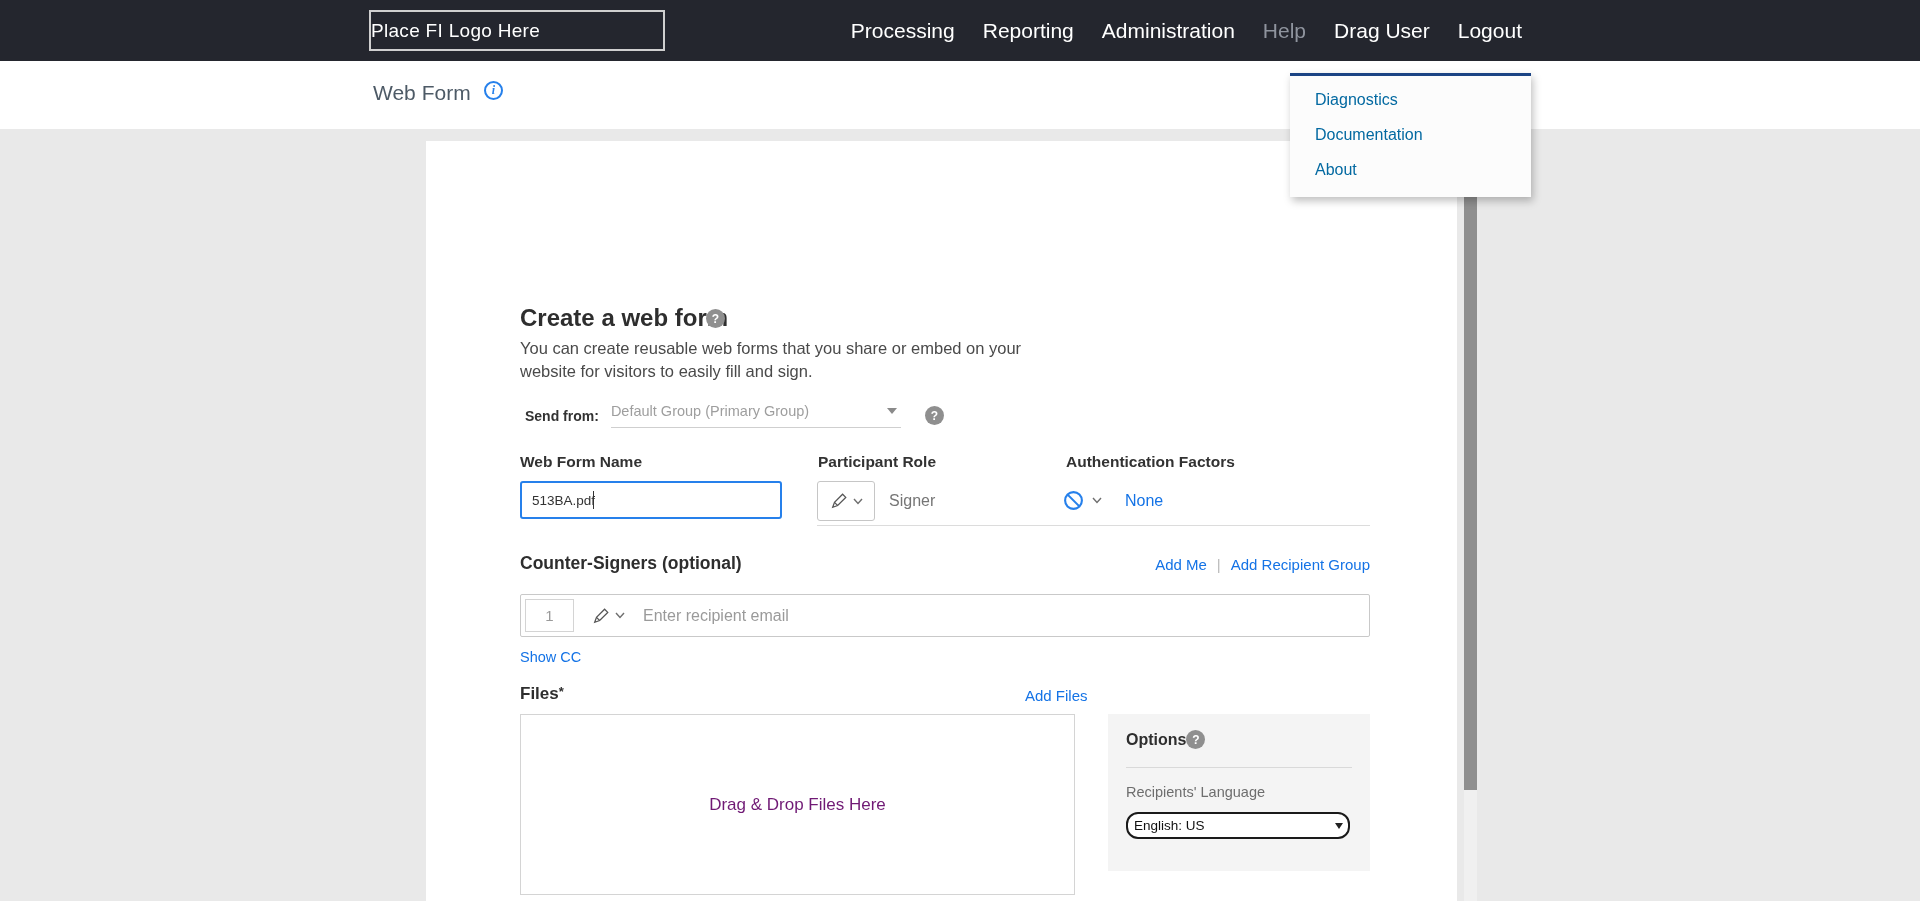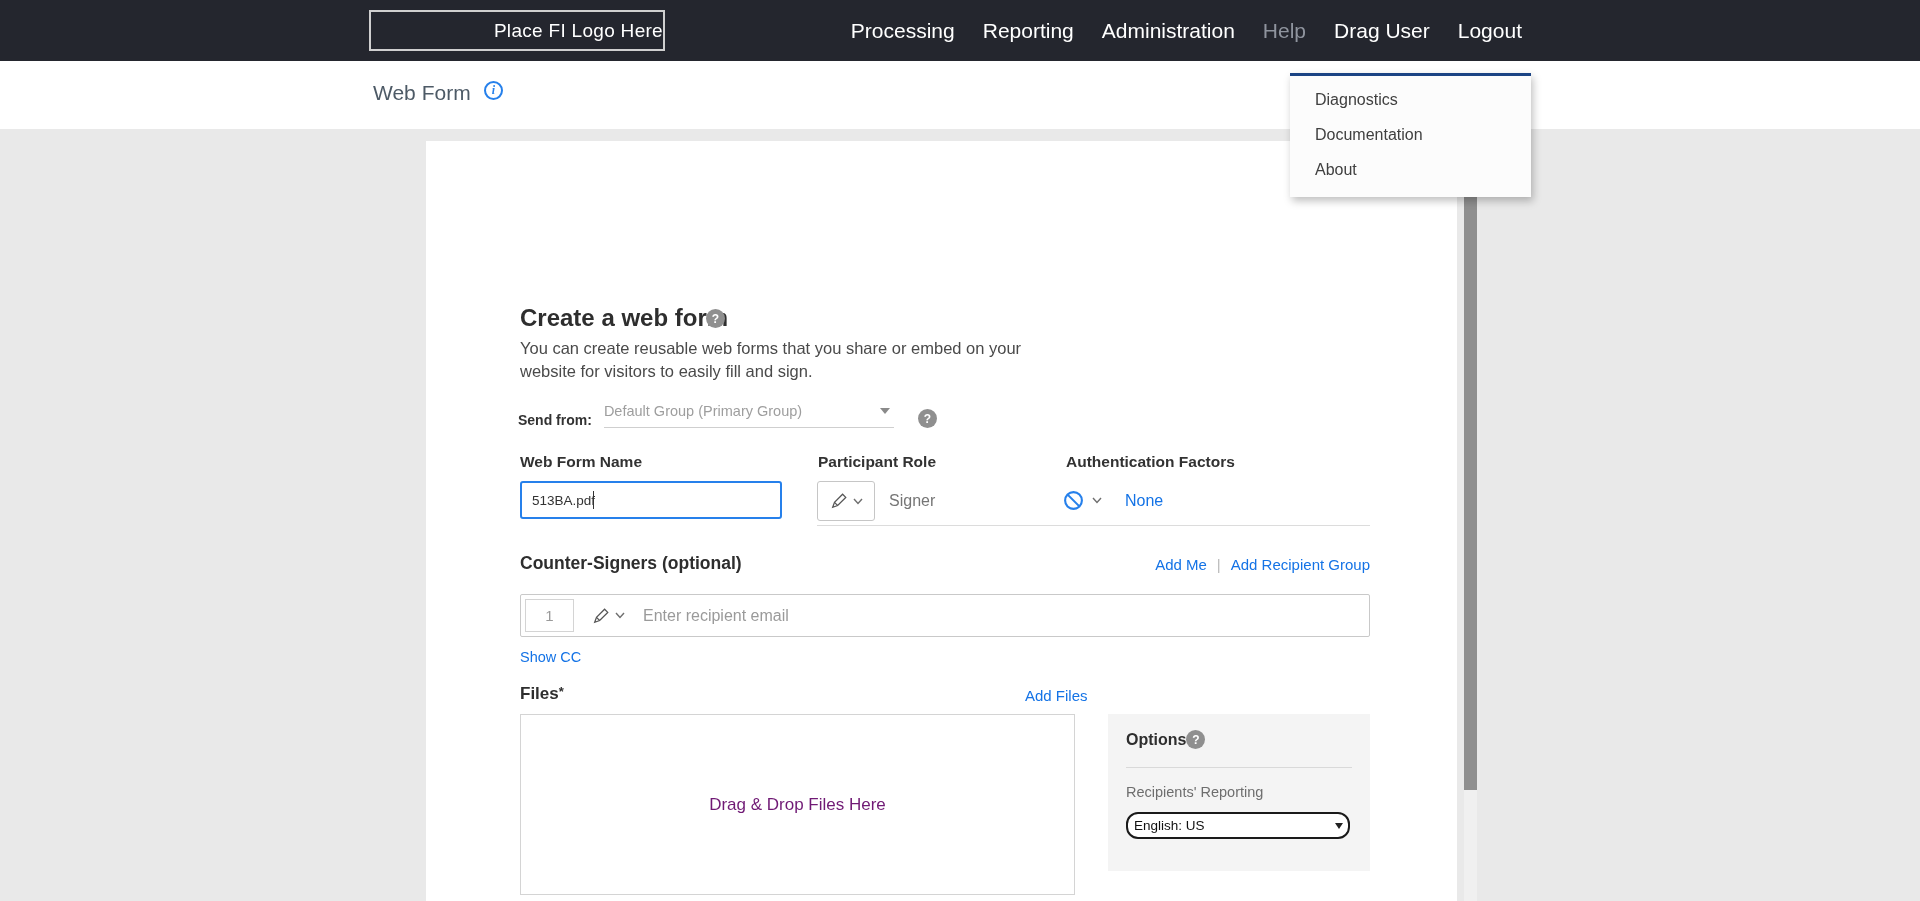--- a/index.html
+++ b/index.html
@@ -2,55 +2,55 @@
 <html><head>
 <meta charset="utf-8">
 <style>
   html,body{margin:0;padding:0;background:#e9e9e9;}
   #screen{position:relative;width:1920px;height:901px;background:#e9e9e9;overflow:hidden;
           font-family:"Liberation Sans",sans-serif;-webkit-font-smoothing:antialiased;}
 
   
   .topbar{position:absolute;left:0;top:0;width:1920px;height:61px;background:#24262e;z-index:6;}
   .logo-box{position:absolute;left:369px;top:10px;width:296px;height:41px;border:2px solid #cfcfcf;
-            box-sizing:border-box;display:flex;align-items:center;justify-content:flex-end;
+            box-sizing:border-box;display:flex;align-items:center;justify-content:flex-start;
             color:#ffffff;font-size:19px;letter-spacing:.3px;}
   .nav{position:absolute;right:398px;top:0;height:61px;display:flex;align-items:center;gap:28px;}
   .nav-item{color:#ffffff;font-size:21px;cursor:pointer;white-space:nowrap;}
   .nav-item.muted{color:#8f949e;}
 
   
   .subheader{position:absolute;left:0;top:61px;width:1920px;height:68px;background:#ffffff;z-index:1;}
   .page-title{position:absolute;left:373px;top:20px;font-size:21px;color:#4d5a66;}
   .info-icon{position:absolute;left:484px;top:20px;width:19px;height:19px;border:2px solid #2680eb;
              border-radius:50%;box-sizing:border-box;color:#2680eb;font-family:"Liberation Serif",serif;
              font-style:italic;font-weight:bold;font-size:12px;display:flex;align-items:center;
              justify-content:center;cursor:pointer;}
 
   
   .help-menu{position:absolute;left:1290px;top:73px;width:241px;background:#fcfcfc;
              border-top:3px solid #1b4484;box-shadow:2px 4px 8px rgba(0,0,0,.25);
              padding:6px 0 10px 0;z-index:10;}
-  .help-menu-item{height:35px;line-height:35px;padding-left:25px;font-size:16px;color:#404040;cursor:pointer;}
+  .help-menu-item{height:35px;line-height:35px;padding-left:25px;font-size:16px;color:#0369a1;cursor:pointer;}
 
   
   .scroll-track{position:absolute;left:1464px;top:141px;width:13px;height:760px;background:#f0f0f0;z-index:2;}
   .scroll-thumb{position:absolute;left:0;top:0;width:13px;height:649px;background:#8f8f8f;}
 
   
   .panel{position:absolute;left:426px;top:141px;width:1031px;height:760px;background:#ffffff;z-index:1;}
 
   .qmark{width:19px;height:19px;border-radius:50%;background:#8f8f8f;color:#ffffff;font-size:12px;
          font-weight:bold;display:flex;align-items:center;justify-content:center;cursor:pointer;}
 
   .form-heading{position:absolute;left:94px;top:163px;font-size:24px;font-weight:bold;color:#2e2e2e;}
   .q-title{position:absolute;left:280px;top:168px;}
   .form-desc{position:absolute;left:94px;top:196px;width:525px;font-size:16.5px;line-height:23px;color:#4a4a4a;}
 
-  .send-row{position:absolute;left:92px;top:260px;display:flex;align-items:flex-end;}
+  .send-row{position:absolute;left:99px;top:260px;display:flex;align-items:center;}
   .send-label{font-size:14px;font-weight:bold;color:#323232;margin-right:12px;padding-top:2px;}
   .send-select{width:286px;border-bottom:1px solid #cfcfcf;color:#9e9e9e;font-size:14.5px;
                padding:2px 4px 8px 0;display:flex;justify-content:space-between;align-items:center;cursor:default;}
   .caret-down{width:0;height:0;border-left:5px solid transparent;border-right:5px solid transparent;
               border-top:6px solid #8a8a8a;}
   .q-send{margin-left:24px;margin-top:2px;}
 
   .field-label{position:absolute;font-size:15.5px;font-weight:bold;color:#323232;}
   .name-label{left:94px;top:312px;}
   .participant-label{left:372px;top:312px;margin-left:20px;}
@@ -219,21 +219,21 @@
     <div class="dropzone">
       <span class="dropzone-text">Drag &amp; Drop Files Here</span>
     </div>
 
     <div class="options">
       <div class="options-head">
         <span class="options-title">Options</span>
         <span class="qmark">?</span>
       </div>
       <div class="options-divider"></div>
-      <div class="lang-label">Recipients' Reporting</div>
+      <div class="lang-label">Recipients' Language</div>
       <div class="lang-select-wrap">
         <select class="lang-select">
           <option>English: US</option>
         </select>
         <span class="select-caret"></span>
       </div>
     </div>
 
   </div>
 </div>

